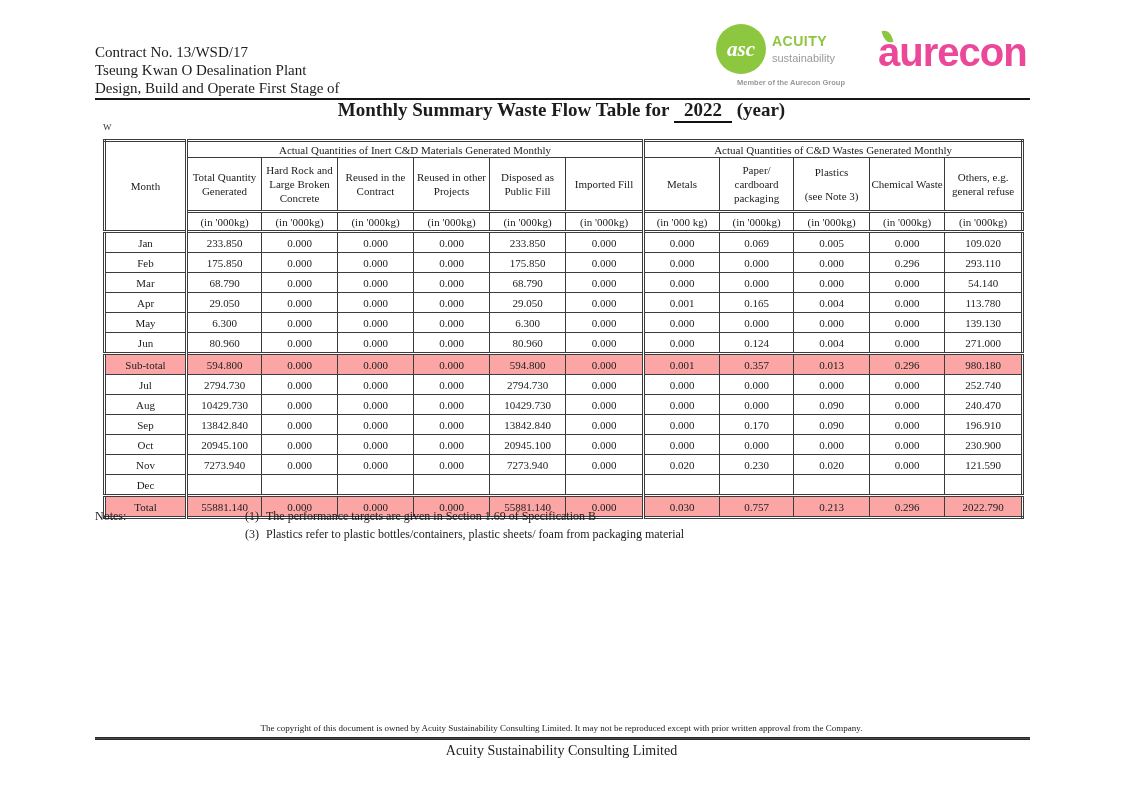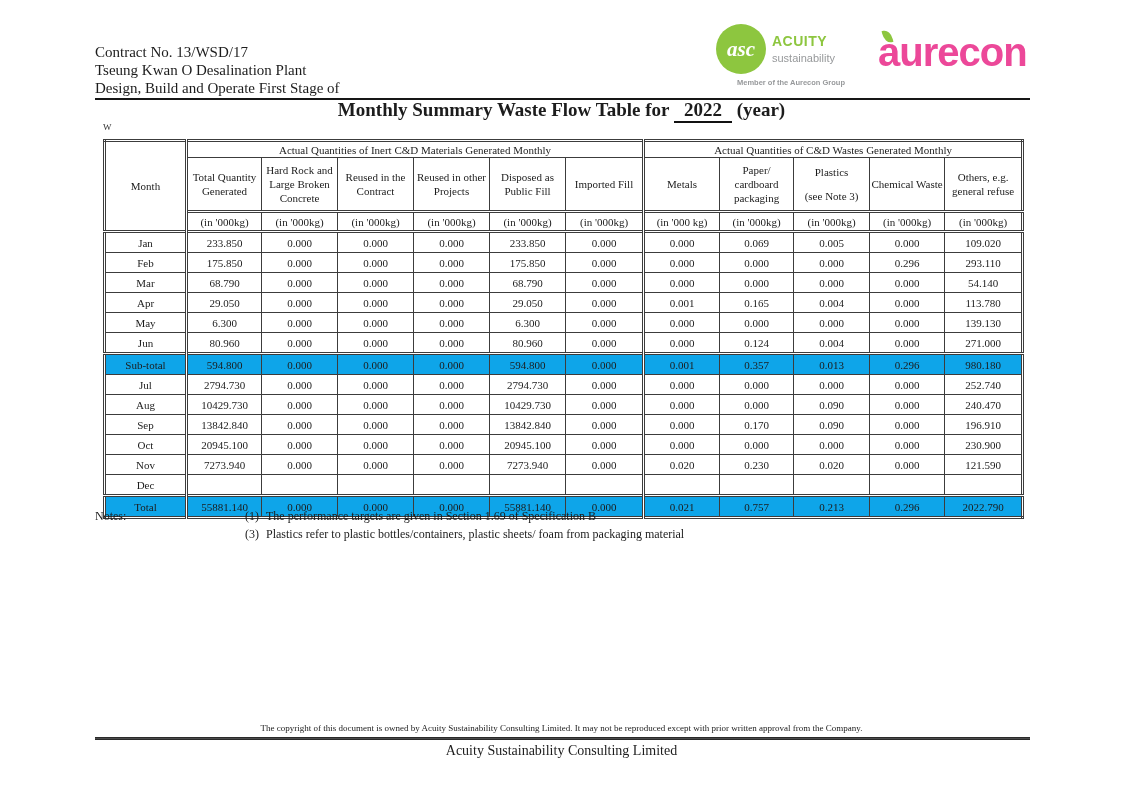--- a/index.html
+++ b/index.html
@@ -52,21 +52,21 @@
     font-weight: normal;
     text-align: center;
     padding: 0 1px;
     overflow: hidden;
   }
   .group-row th { height: 15px; }
   .colhdr-row th { height: 52px; line-height: 1.3; }
   .units-row th { height: 17px; border-top: 3px double #3c3c3c; }
   .waste-table tbody td { height: 19px; }
   .waste-table tbody tr.first td { border-top: 3px double #3c3c3c; }
-  .waste-table tr.subtotal td, .waste-table tr.total td { border-top: 3px double #3c3c3c; background: #0ea5e9; }
+  .waste-table tr.subtotal td, .waste-table tr.total td { border-top: 3px double #3c3c3c; background: #fca5a5; }
   .month-col { border-right: 3px double #3c3c3c !important; }
   .sect-end  { border-right: 3px double #3c3c3c !important; }
   .sub-gap { margin-top: 9px; }
 
   
   .notes { position: absolute; left: 95px; top: 509px; font-size: 12px; }
   .notes-label { position: absolute; left: 0; top: 0; }
   .notes-items { position: absolute; left: 150px; top: 0; width: 810px; }
   .note { margin-bottom: 3px; white-space: nowrap; }
   .note-num { margin-right: 7px; }
@@ -350,21 +350,21 @@
           <td></td>
         </tr>
         <tr class="total">
           <td class="month-col">Total</td>
           <td>55881.140</td>
           <td>0.000</td>
           <td>0.000</td>
           <td>0.000</td>
           <td>55881.140</td>
           <td class="sect-end">0.000</td>
-          <td>0.021</td>
+          <td>0.030</td>
           <td>0.757</td>
           <td>0.213</td>
           <td>0.296</td>
           <td>2022.790</td>
         </tr>
       </tbody>
   </table>
 
   <div class="notes">
     <span class="notes-label">Notes:</span>

